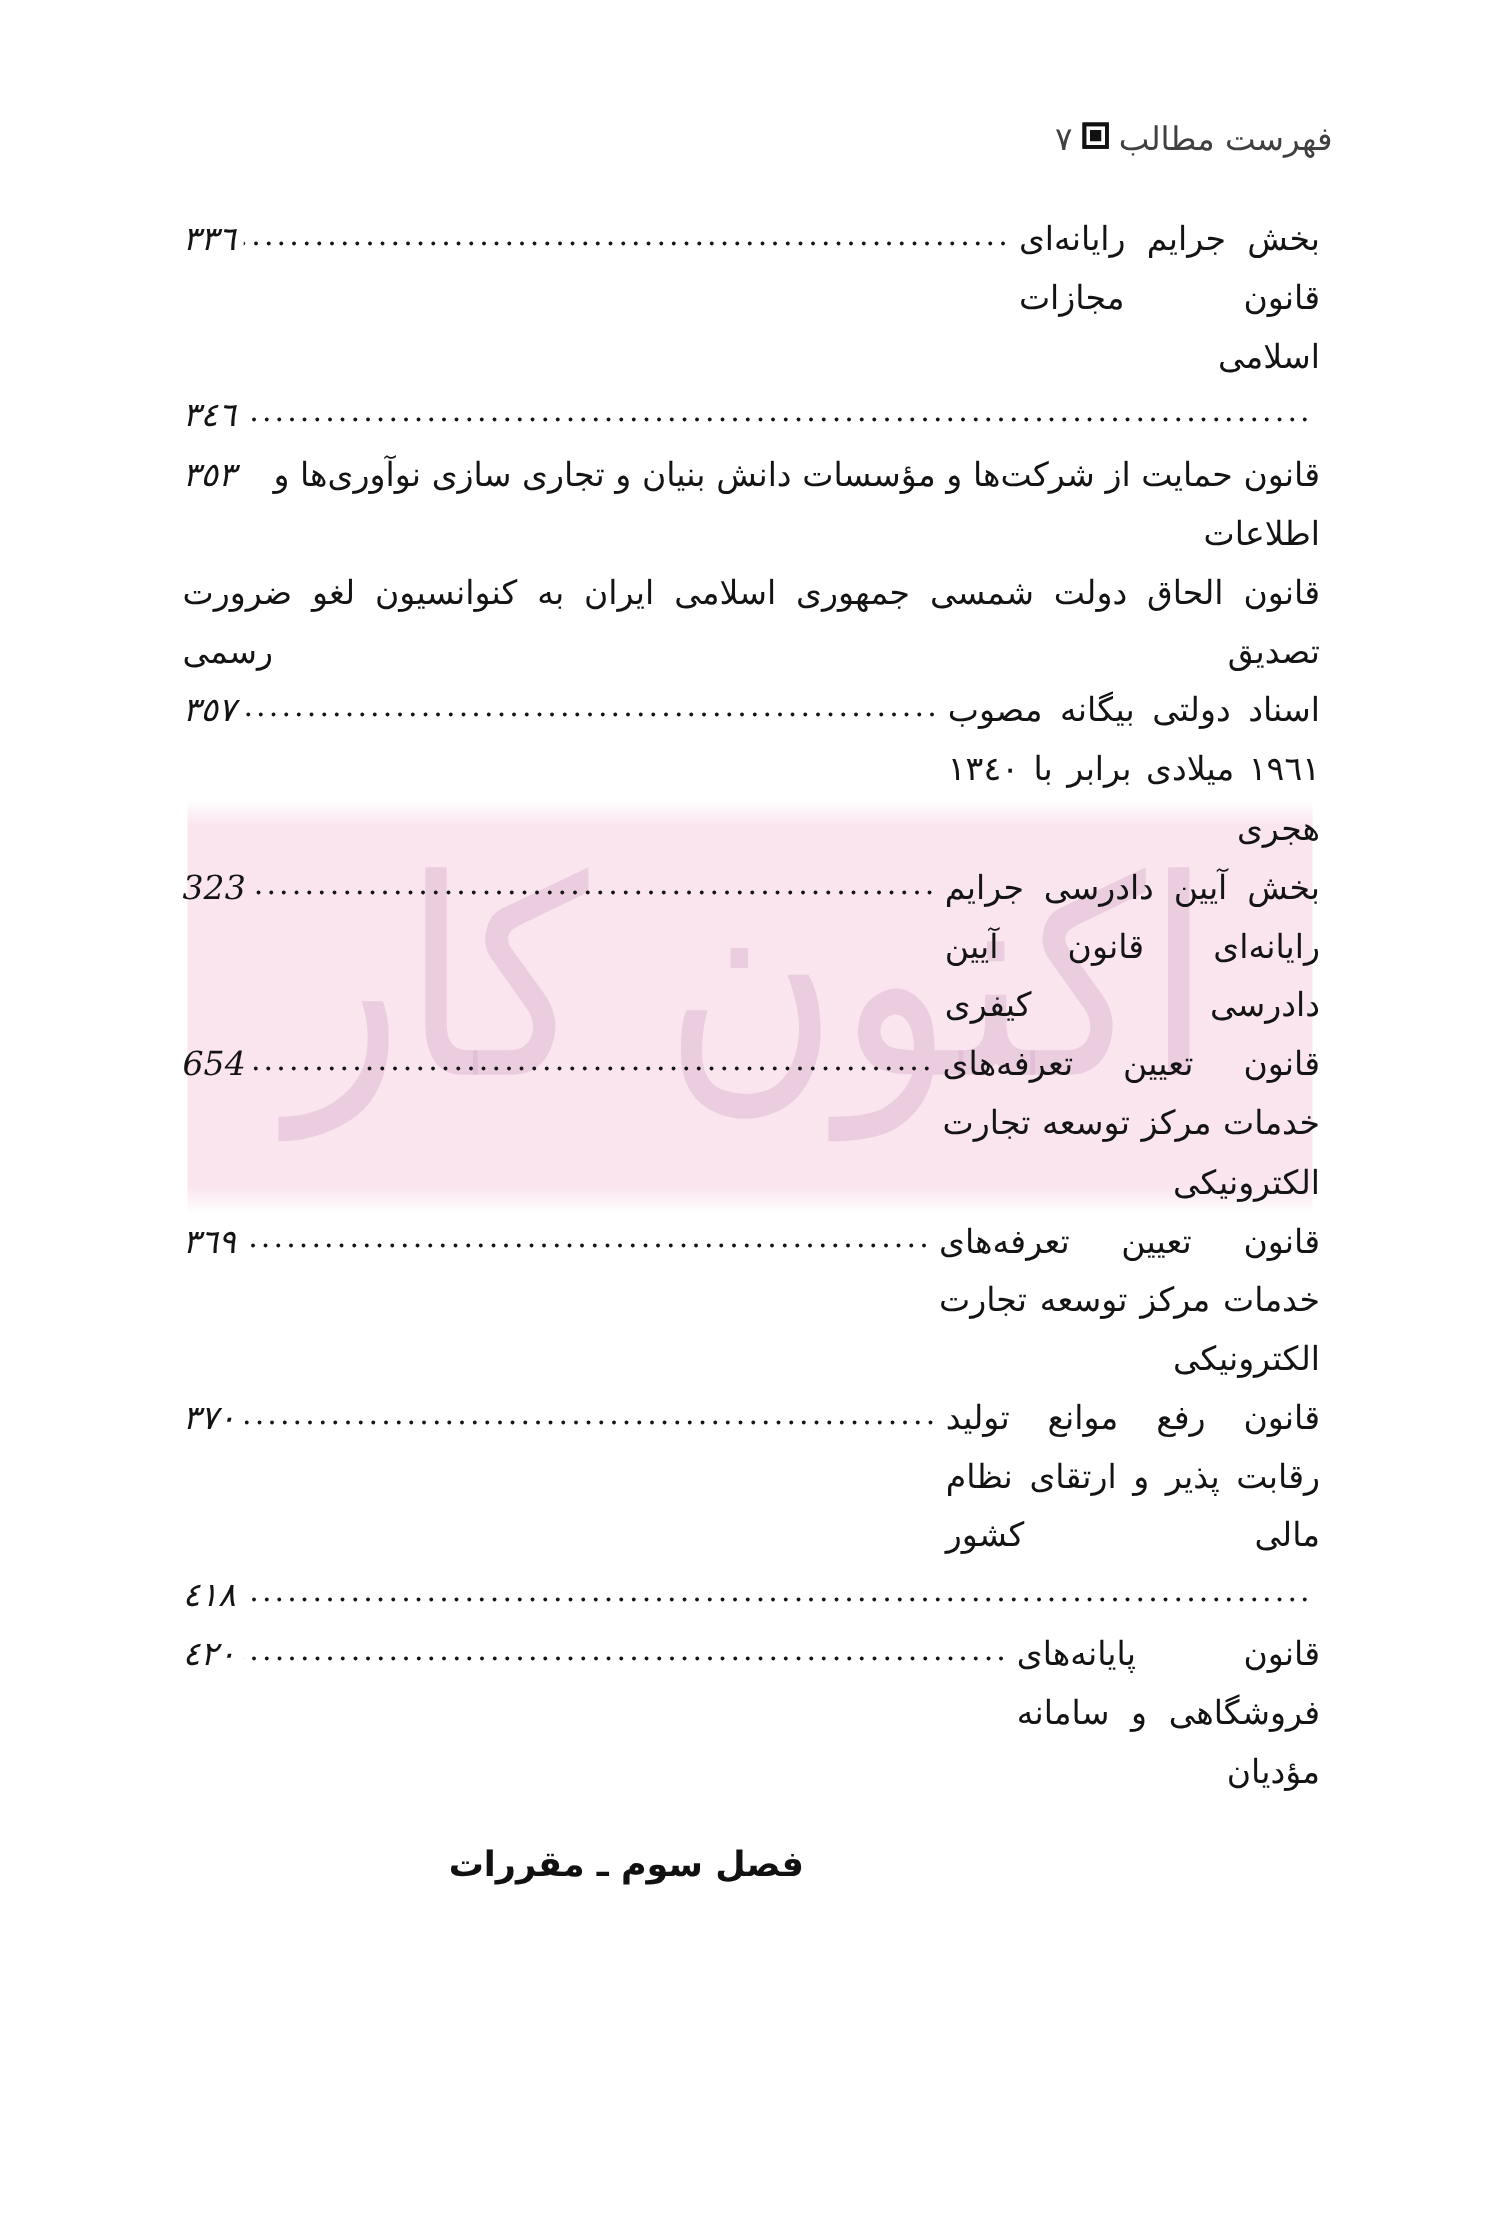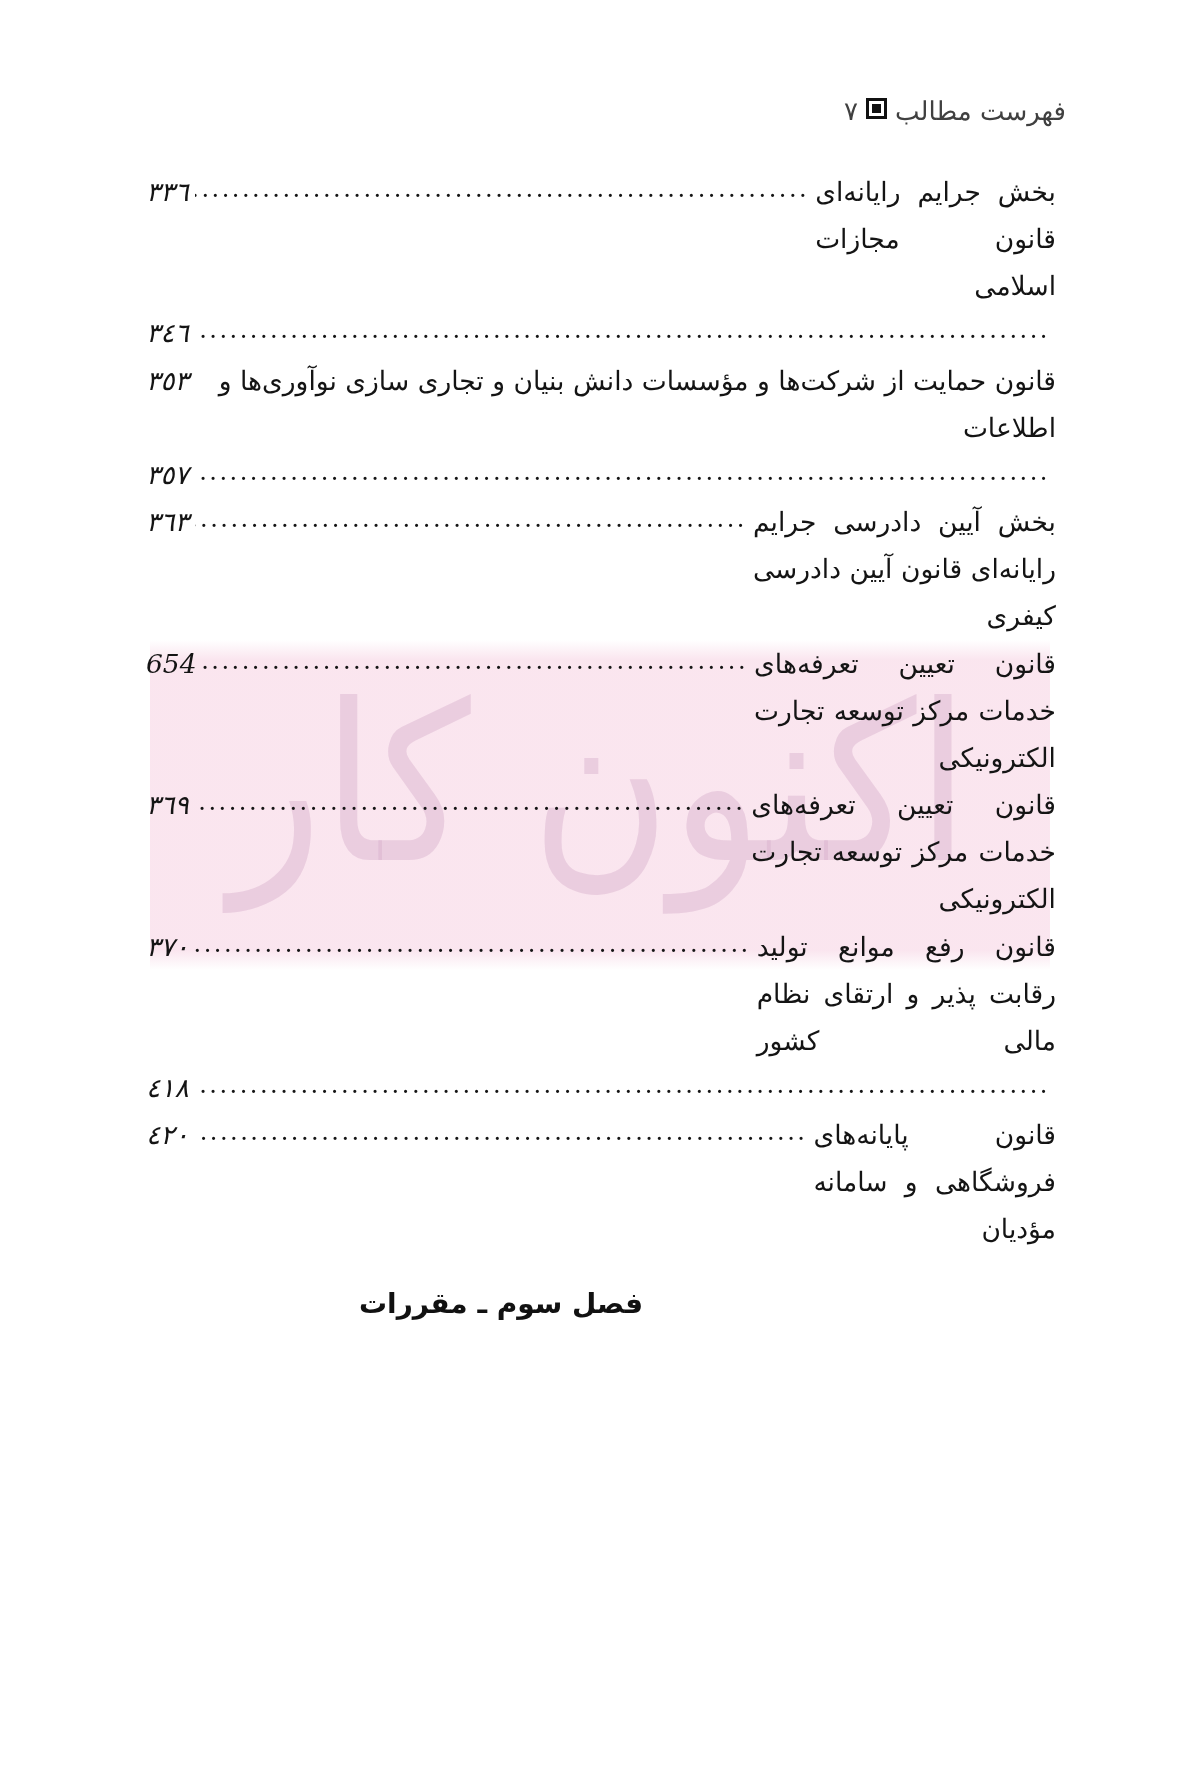--- a/index.html
+++ b/index.html
@@ -191,29 +191,31 @@
           <div class="toc-entry">
             <span class="dots">........................................................................................................................</span>
             <span class="page-no">٣٤٦</span>
           </div>
           <div class="toc-entry">
             <span class="e-title">قانون حمایت از شرکت‌ها و مؤسسات دانش بنیان و تجاری سازی نوآوری‌ها و اطلاعات</span>
             <span class="dots"></span>
             <span class="page-no">٣٥٣</span>
           </div>
           <div class="toc-entry multiline">
+            <div class="wrapline">قانون الحاق دولت شمسی جمهوری اسلامی ایران به کنوانسیون لغو ضرورت تصدیق رسمی</div>
             <div class="flowline">
+              <span class="e-title">اسناد دولتی بیگانه مصوب ١٩٦١ میلادی برابر با ١٣٤٠ هجری</span>
               <span class="dots">........................................................................................................................</span>
               <span class="page-no">٣٥٧</span>
             </div>
           </div>
           <div class="toc-entry">
             <span class="e-title">بخش آیین دادرسی جرایم رایانه‌ای قانون آیین دادرسی کیفری</span>
             <span class="dots">........................................................................................................................</span>
-            <span class="page-no">٣٦٣</span>
+            <span class="page-no">323</span>
           </div>
           <div class="toc-entry">
             <span class="e-title">قانون تعیین تعرفه‌های خدمات مرکز توسعه تجارت الکترونیکی</span>
             <span class="dots">........................................................................................................................</span>
             <span class="page-no">654</span>
           </div>
           <div class="toc-entry">
             <span class="e-title">قانون تعیین تعرفه‌های خدمات مرکز توسعه تجارت الکترونیکی</span>
             <span class="dots">........................................................................................................................</span>
             <span class="page-no">٣٦٩</span>

